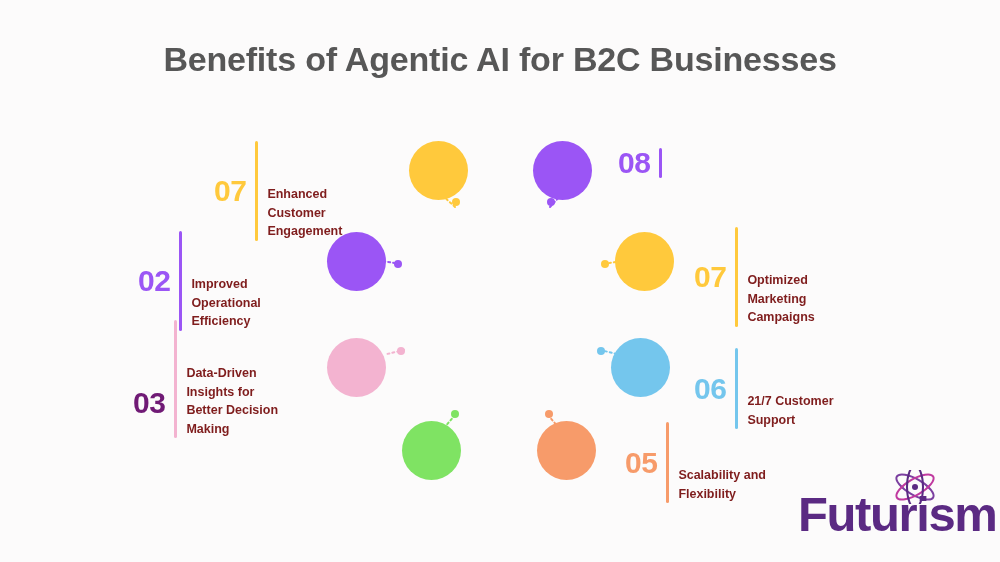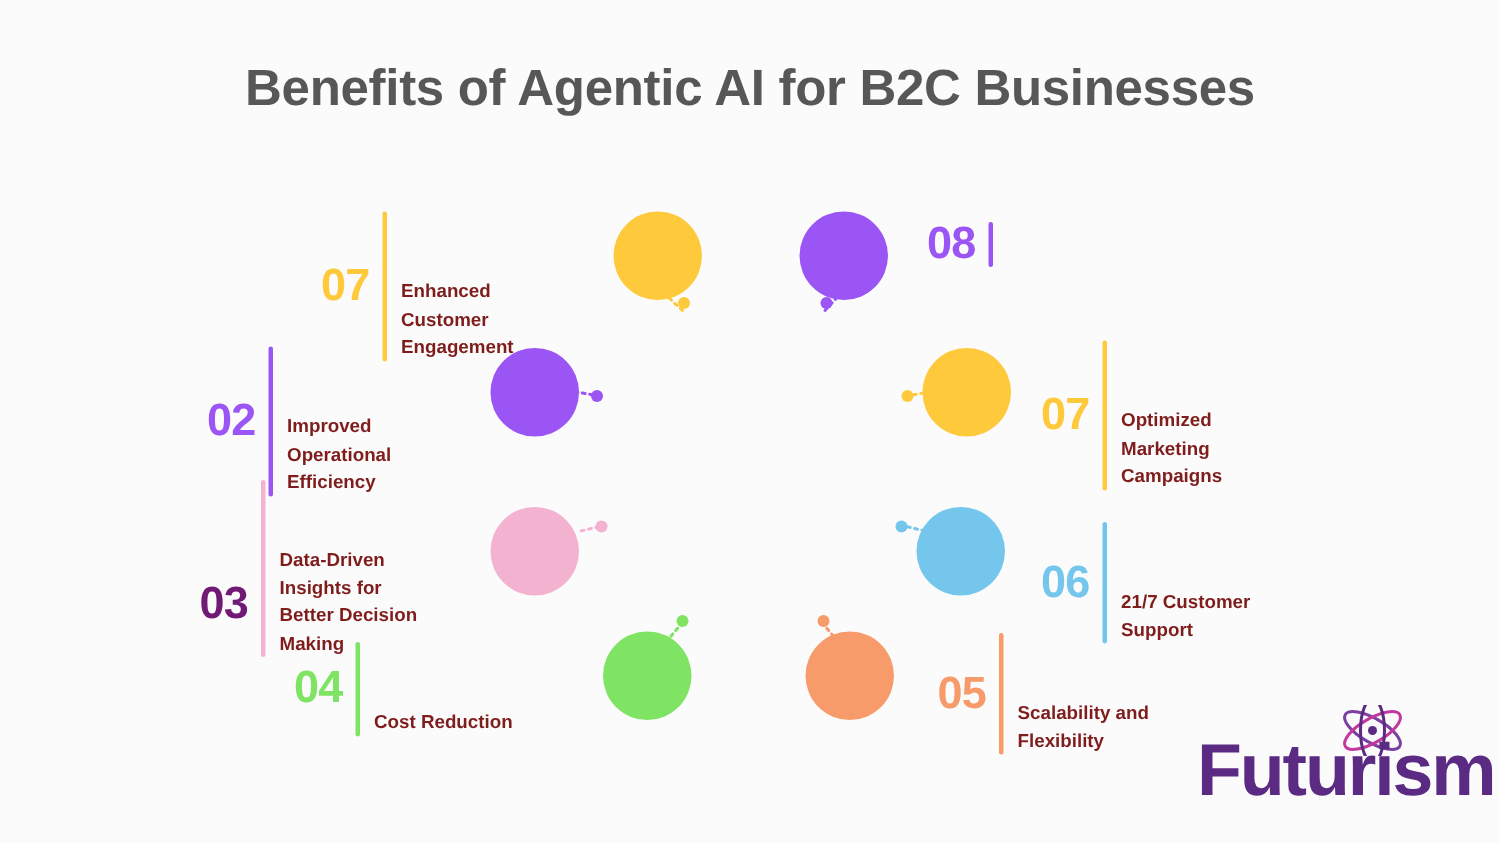--- a/index.html
+++ b/index.html
@@ -191,27 +191,20 @@
     <div class="num" style="color:#701a75;margin-top:47px;">03</div>
     <div class="bar" style="background:#F3B3D0;"></div>
     <div class="txt">
       <span>Data-Driven</span>
       <span>Insights for</span>
       <span>Better Decision</span>
       <span>Making</span>
     </div>
   </div>
 
-  <div class="benefit" style="left:196px;top:428px;">
-    <div class="num" style="color:#7FE363;">04</div>
-    <div class="bar" style="background:#7FE363;"></div>
-    <div class="txt">
-      <span>Cost Reduction</span>
-    </div>
-  </div>
 
   <div class="benefit" style="left:625px;top:422px;">
     <div class="num" style="color:#F79B6A;">05</div>
     <div class="bar" style="background:#F79B6A;"></div>
     <div class="txt">
       <span>Scalability and</span>
       <span>Flexibility</span>
     </div>
   </div>
 

